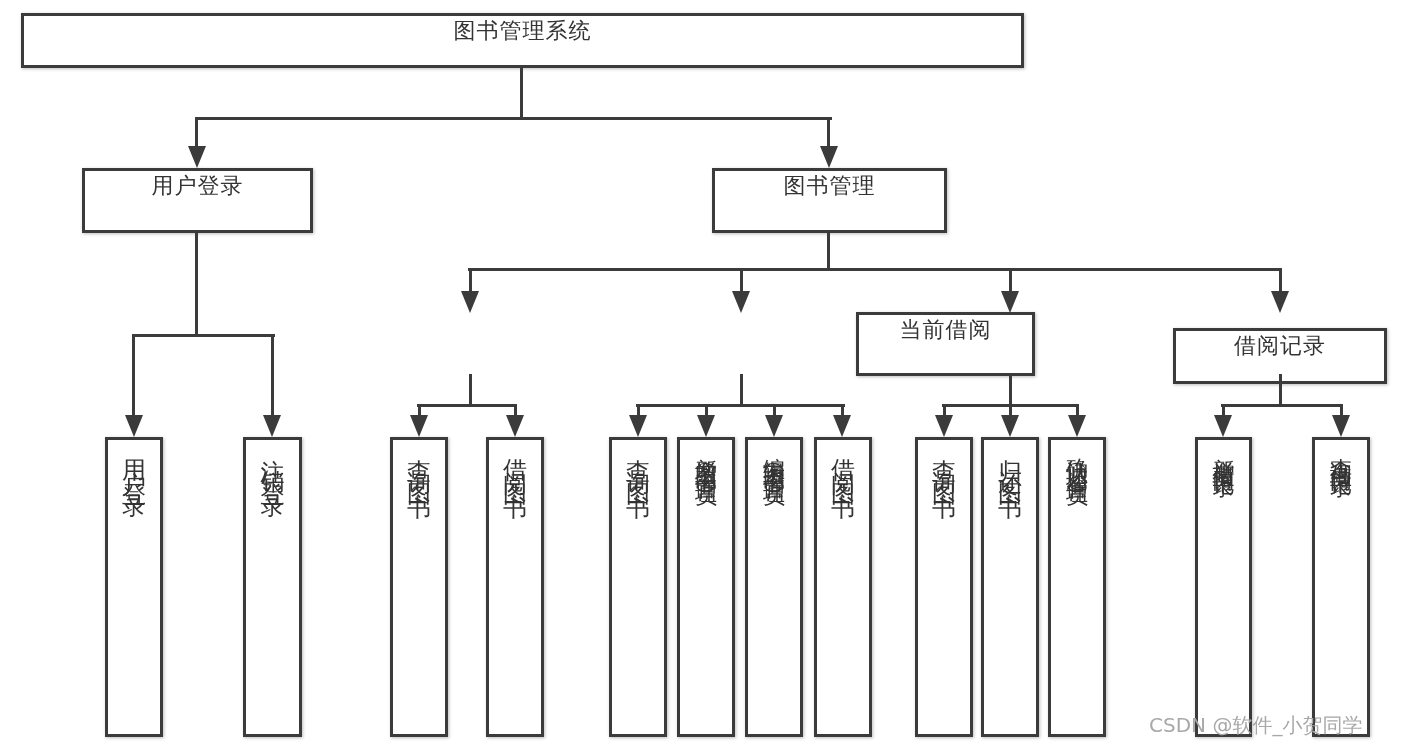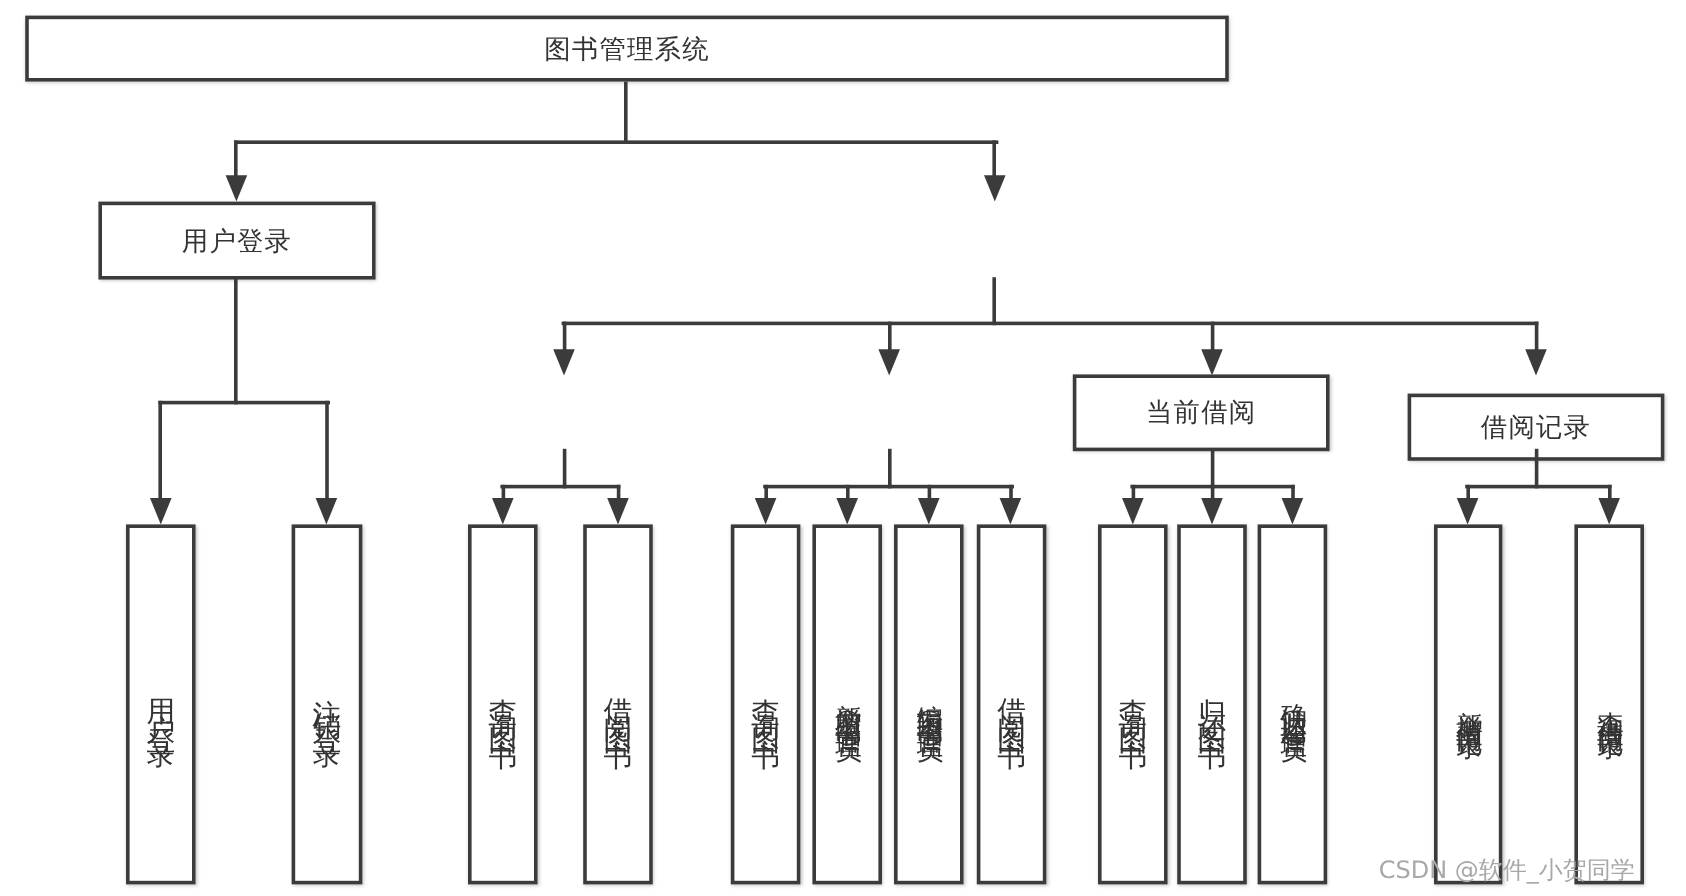--- a/index.html
+++ b/index.html
@@ -16,21 +16,21 @@
     position: relative;
     overflow: hidden;
   }
   .canvas { position: absolute; left: 0; top: 0; width: 1405px; height: 747px; }
   .box {
     position: absolute;
     background: var(--box-bg);
     border: 3px solid var(--line);
     box-sizing: border-box;
     display: flex;
-    align-items: center;
+    align-items: flex-start;
     justify-content: center;
     color: var(--text);
     box-shadow: 1px 1px 3px rgba(110,110,110,0.45);
   }
   .hbox { font-size: 22px; letter-spacing: 1px; }
   .leaf { font-size: 24px; }
   .leaf .vtext {
     writing-mode: vertical-rl;
     text-orientation: mixed;
     letter-spacing: 12px;
@@ -65,40 +65,43 @@
   <div class="line" style="left:520px;top:68px;width:3px;height:52px"></div>
   <div class="line" style="left:195px;top:117px;width:637px;height:3px"></div>
   <div class="line" style="left:195px;top:117px;width:3px;height:32px"></div>
   <div class="line" style="left:827px;top:117px;width:3px;height:32px"></div>
   <div class="arrow" style="left:188px;top:146px"></div>
   <div class="arrow" style="left:820px;top:146px"></div>
 
   <div class="box hbox" style="left:82px;top:168px;width:231px;height:65px">
     <span>用户登录</span>
   </div>
+  <div class="box hbox" style="left:712px;top:168px;width:235px;height:65px">
+    <span>图书管理</span>
+  </div>
 
   <div class="line" style="left:195px;top:231px;width:3px;height:106px"></div>
   <div class="line" style="left:132px;top:334px;width:143px;height:3px"></div>
   <div class="line" style="left:132px;top:334px;width:3px;height:83px"></div>
   <div class="line" style="left:271px;top:334px;width:3px;height:83px"></div>
   <div class="arrow" style="left:125px;top:415px"></div>
   <div class="arrow" style="left:263px;top:415px"></div>
 
   <div class="line" style="left:827px;top:231px;width:3px;height:40px"></div>
   <div class="line" style="left:468px;top:268px;width:814px;height:3px"></div>
   <div class="line" style="left:469px;top:268px;width:3px;height:26px"></div>
   <div class="line" style="left:740px;top:268px;width:3px;height:26px"></div>
   <div class="line" style="left:1009px;top:268px;width:3px;height:26px"></div>
   <div class="line" style="left:1279px;top:268px;width:3px;height:26px"></div>
   <div class="arrow" style="left:461px;top:291px"></div>
   <div class="arrow" style="left:732px;top:291px"></div>
   <div class="arrow" style="left:1001px;top:291px"></div>
   <div class="arrow" style="left:1271px;top:291px"></div>
 
-  <div class="box hbox" style="left:894px;top:312px;width:214px;height:64px">
+  <div class="box hbox" style="left:856px;top:312px;width:179px;height:64px">
     <span>当前借阅</span>
   </div>
   <div class="box hbox" style="left:1173px;top:328px;width:214px;height:56px">
     <span>借阅记录</span>
   </div>
 
   <div class="line" style="left:469px;top:374px;width:3px;height:33px"></div>
   <div class="line" style="left:417px;top:404px;width:100px;height:3px"></div>
   <div class="line" style="left:418px;top:404px;width:3px;height:15px"></div>
   <div class="line" style="left:514px;top:404px;width:3px;height:15px"></div>

